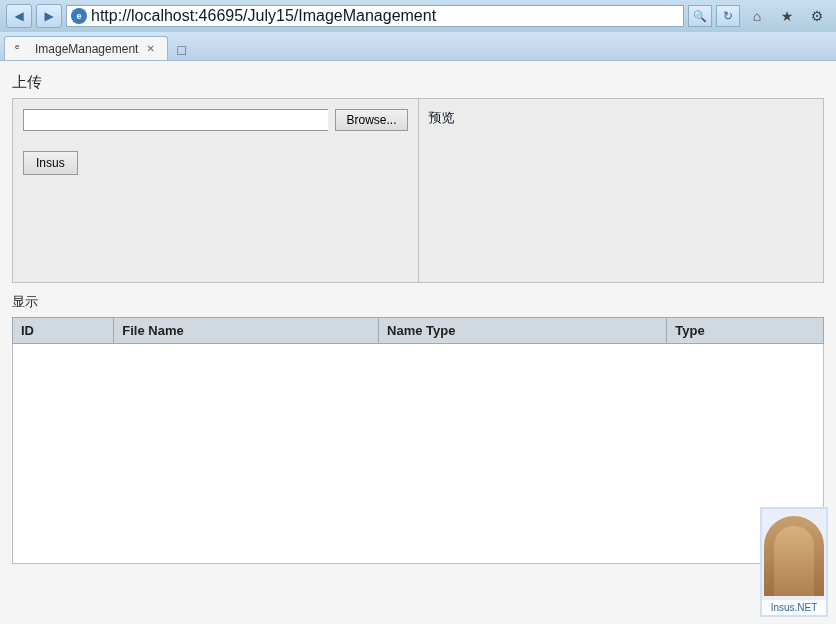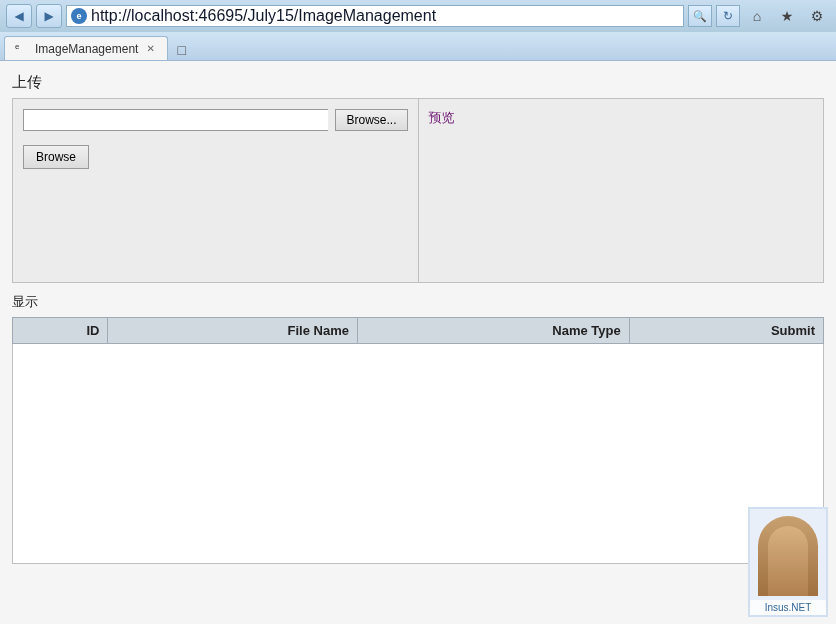--- a/index.html
+++ b/index.html
@@ -196,29 +196,29 @@
     }
 
     .preview-panel {
       flex: 1;
       padding: 10px;
       background: #ececec;
     }
 
     .preview-label {
       font-size: 13px;
-      color: #701a75;
+      color: #0f172a;
       margin-bottom: 6px;
     }
 
     .file-input-row {
       display: flex;
       align-items: center;
       gap: 7px;
-      margin-bottom: 14px;
+      margin-bottom: 20px;
     }
 
     .file-input-box {
       flex: 1;
       height: 22px;
       background: white;
       border: 1px solid #999;
       border-right: none;
     }
 
@@ -253,39 +253,39 @@
       width: 100%;
       border-collapse: collapse;
       background: white;
       border: 1px solid #c0c0c0;
     }
 
     .data-table th {
       background: #d0d8e0;
       border: 1px solid #a0aab4;
       padding: 5px 8px;
-      text-align: right;
+      text-align: left;
       font-weight: bold;
       font-size: 13px;
       color: #222;
     }
 
     .data-table td {
       border: 1px solid #c0c0c0;
       padding: 5px 8px;
       text-align: center;
       font-size: 12px;
     }
 
     
     .watermark-img {
       position: absolute;
       bottom: 8px;
       right: 8px;
-      width: 80px;
+      width: 68px;
       height: 110px;
       border: 2px solid #d0e0f0;
       background: #e8eff8;
       overflow: hidden;
       display: flex;
       flex-direction: column;
       align-items: center;
       justify-content: flex-end;
       margin-left: 20px;
     }
@@ -358,37 +358,37 @@
 
   <div class="section-label">上传</div>
 
   <div class="two-panel">
 
     <div class="upload-panel">
       <div class="file-input-row">
         <div class="file-input-box"></div>
         <button class="browse-btn">Browse...</button>
       </div>
-      <button class="submit-btn">Browse</button>
+      <button class="submit-btn">Insus</button>
     </div>
 
     <div class="preview-panel">
       <div class="preview-label">预览</div>
     </div>
   </div>
 
   <div class="display-label">显示</div>
 
   <table class="data-table">
     <thead>
       <tr>
         <th>ID</th>
         <th>File Name</th>
         <th>Name Type</th>
-        <th>Submit</th>
+        <th>Type</th>
       </tr>
     </thead>
     <tbody>
 
       <tr>
         <td colspan="4" style="height: 220px; border: none;"></td>
       </tr>
     </tbody>
   </table>
 

